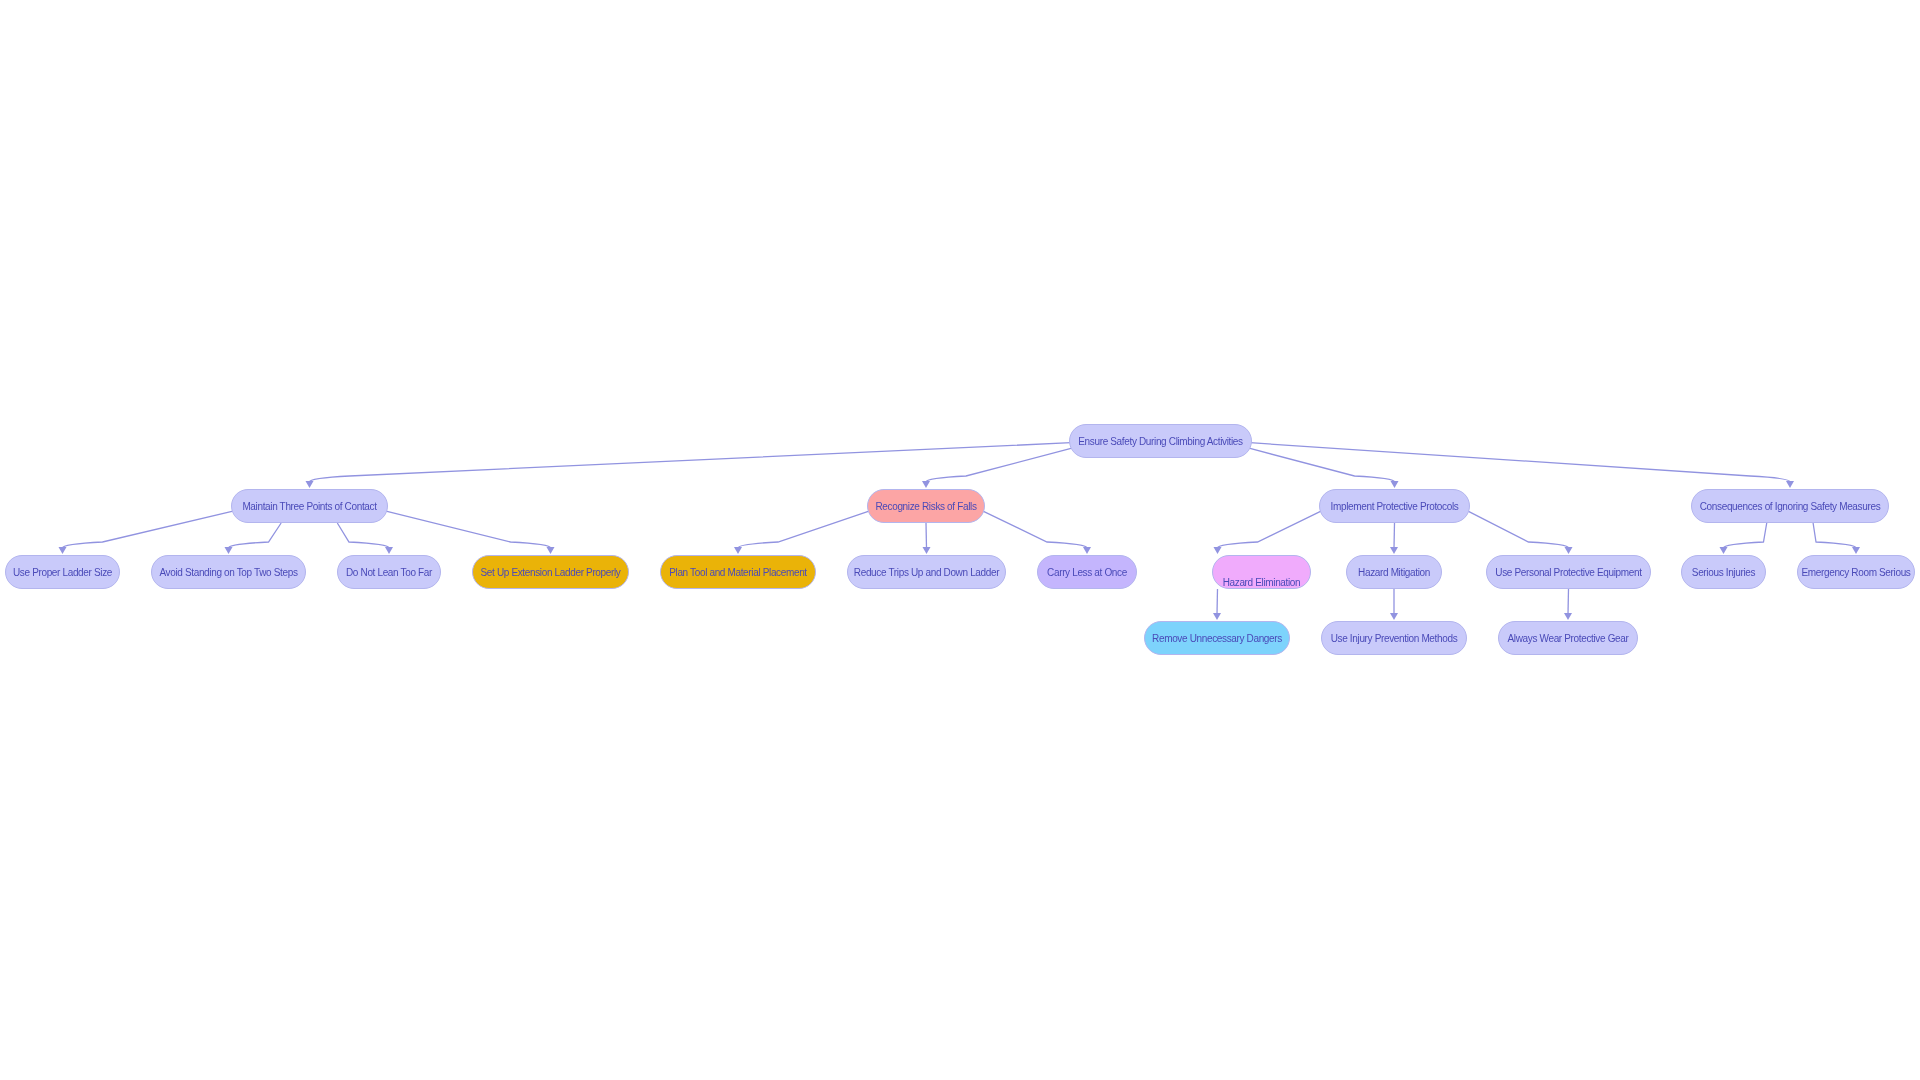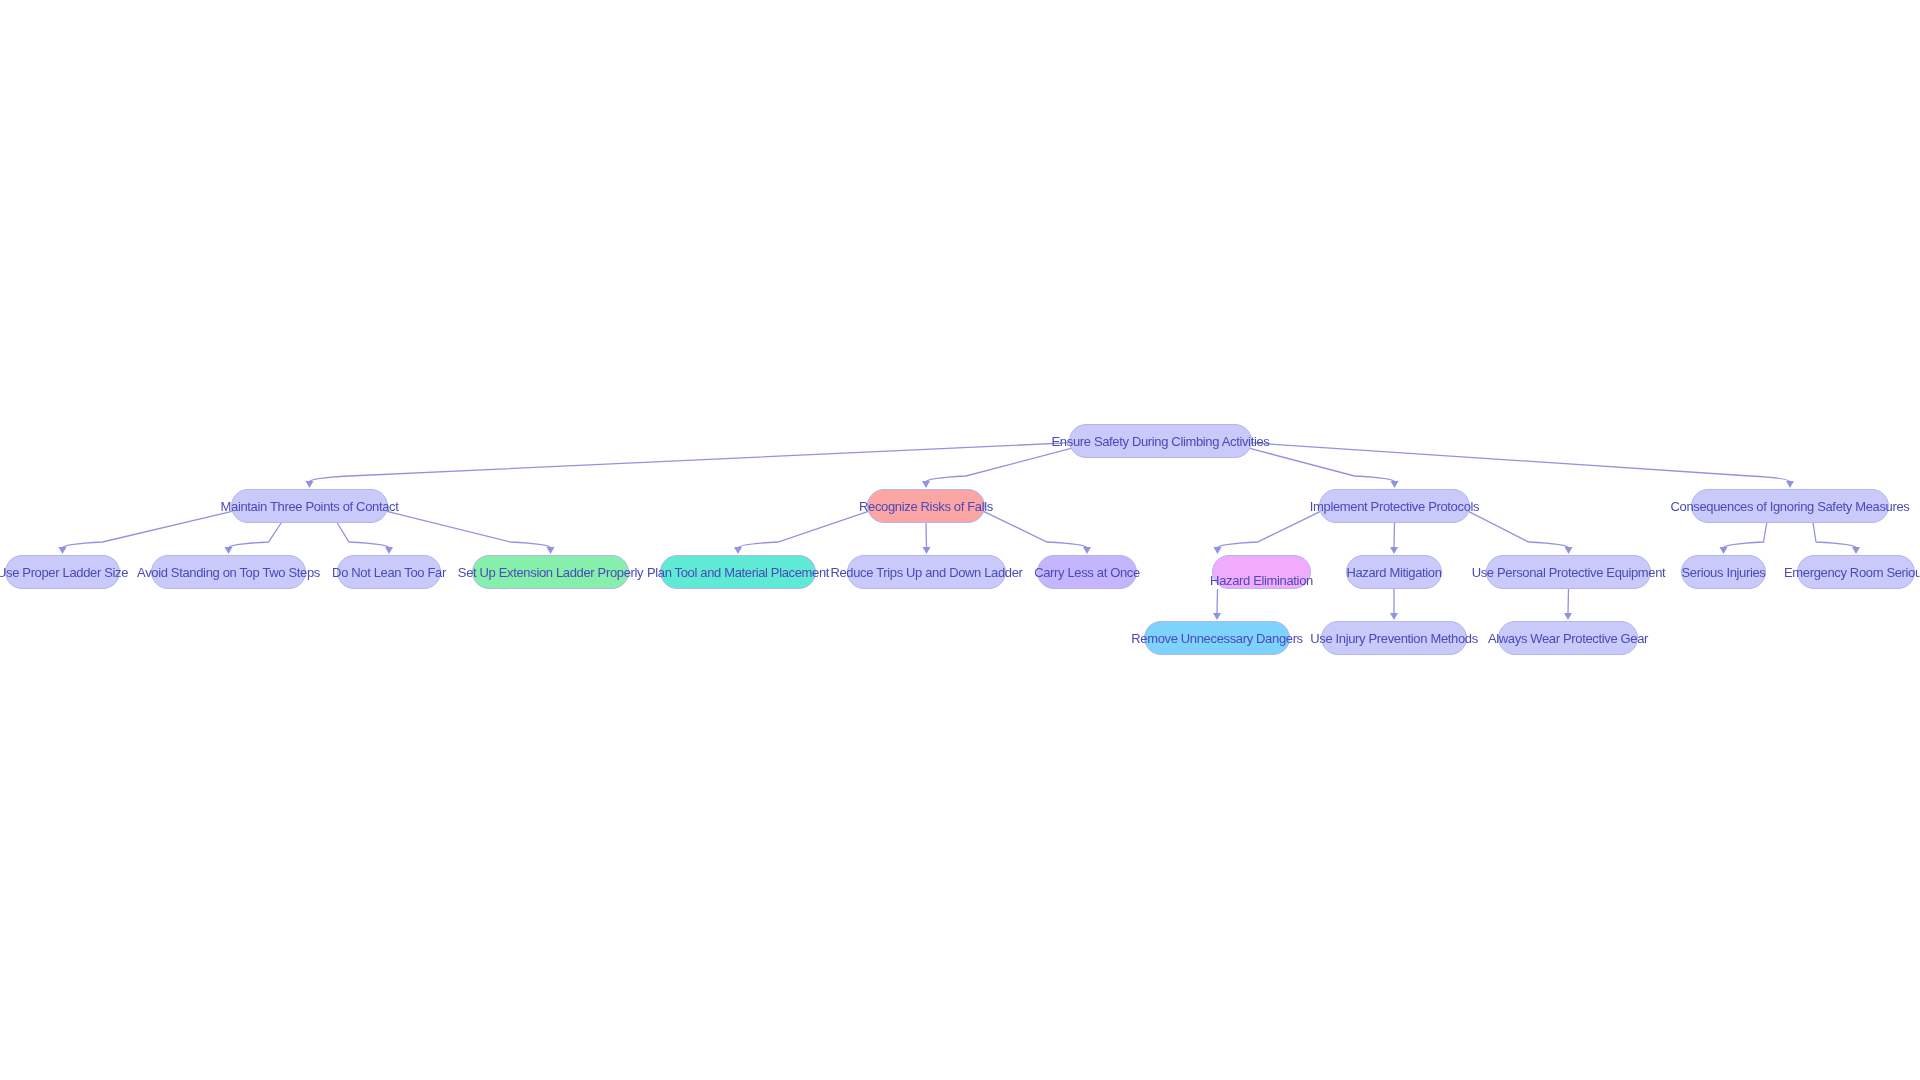--- a/index.html
+++ b/index.html
@@ -8,21 +8,21 @@
   #edges { position: absolute; left: 0; top: 0; width: 1920px; height: 1080px; }
   .node {
     position: absolute;
     height: 34px;
     box-sizing: border-box;
     background: #c9cafa;
     border: 1px solid #b3b5ee;
     border-radius: 17px;
     display: flex; align-items: center; justify-content: center;
     color: #4a4ab8;
-    font-size: 13px;
+    font-size: 10px;
     letter-spacing: -0.35px;
     white-space: nowrap;
     cursor: pointer;
   }
 </style>
 </head>
 <body>
 
 <svg id="edges" xmlns="http://www.w3.org/2000/svg">
   <defs>
@@ -88,24 +88,24 @@
     </div>
     <div class="node" style="left: 5px; top: 555px; width: 115px; background: rgb(201, 202, 250); border-color: rgb(179, 181, 238); color: rgb(74, 74, 184);">
       <span>Use Proper Ladder Size</span>
     </div>
     <div class="node" style="left: 151px; top: 555px; width: 155px; background: rgb(201, 202, 250); border-color: rgb(179, 181, 238); color: rgb(74, 74, 184);">
       <span>Avoid Standing on Top Two Steps</span>
     </div>
     <div class="node" style="left: 337px; top: 555px; width: 104px; background: rgb(201, 202, 250); border-color: rgb(179, 181, 238); color: rgb(74, 74, 184);">
       <span>Do Not Lean Too Far</span>
     </div>
-    <div class="node" style="left: 472px; top: 555px; width: 157px; background: #86efac; border-color: rgb(179, 181, 238); color: rgb(74, 74, 184);">
+    <div class="node" style="left: 472px; top: 555px; width: 157px; background: #eab308; border-color: rgb(179, 181, 238); color: rgb(74, 74, 184);">
       <span>Set Up Extension Ladder Properly</span>
     </div>
-    <div class="node" style="left: 660px; top: 555px; width: 156px; background: #5eead4; border-color: rgb(179, 181, 238); color: rgb(74, 74, 184); text-align: center;">
+    <div class="node" style="left: 660px; top: 555px; width: 156px; background: #eab308; border-color: rgb(179, 181, 238); color: rgb(74, 74, 184); text-align: center;">
       <span>Plan Tool and Material Placement</span>
     </div>
     <div class="node" style="left: 847px; top: 555px; width: 159px; background: rgb(201, 202, 250); border-color: rgb(179, 181, 238); color: rgb(74, 74, 184);">
       <span>Reduce Trips Up and Down Ladder</span>
     </div>
     <div class="node" style="left: 1037px; top: 555px; width: 100px; background: #c4b5fd; border-color: rgb(179, 181, 238); color: rgb(74, 74, 184);">
       <span>Carry Less at Once</span>
     </div>
     <div class="node" style="left: 1212px; top: 555px; width: 99px; background: #f0abfc; border-color: rgb(179, 181, 238); color: rgb(74, 74, 184); align-items: flex-end;">
       <span>Hazard Elimination</span>

